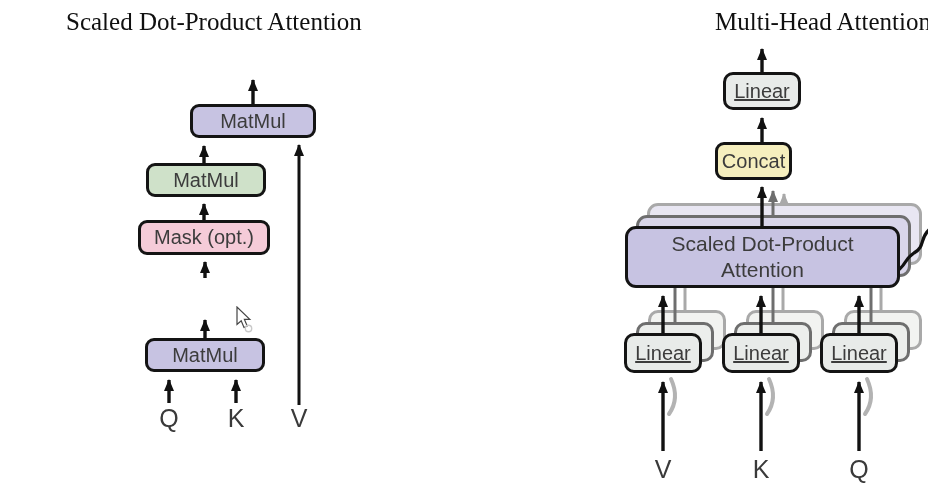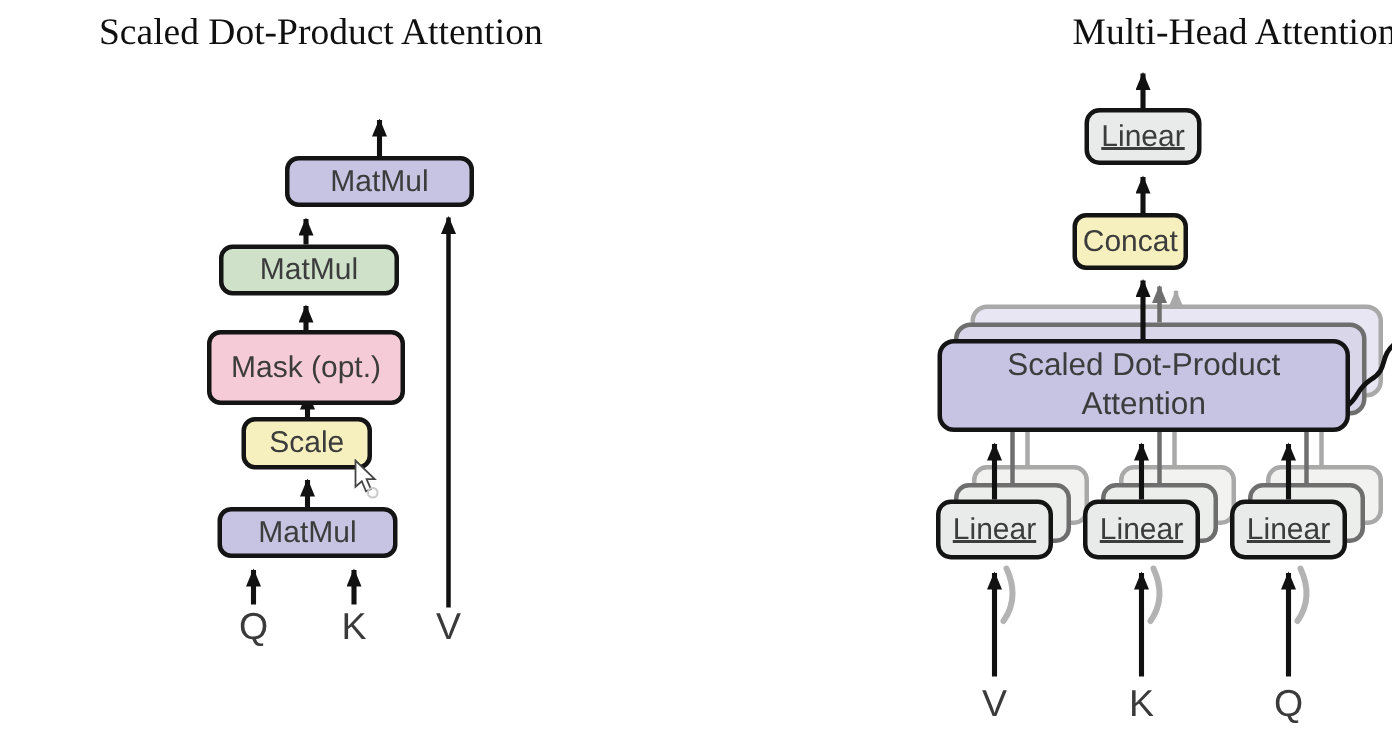--- a/index.html
+++ b/index.html
@@ -103,25 +103,22 @@
       <line x1="888" y1="256" x2="899" y2="256" stroke="#111" stroke-width="2.4"></line>
     </g>
   </svg>
 
   <div class="box purple" style="left:147px;top:104px;width:126px;height:34px">
     <span>MatMul</span>
     </div>
   <div class="box green" style="left:103px;top:163px;width:120px;height:34px">
     <span>MatMul</span>
     </div>
-  <div class="box pink" style="left:95px;top:220px;width:132px;height:50px">
+  <div class="box pink" style="left:95px;top:220px;width:132px;height:35px">
     <span>Mask (opt.)</span>
-    </div>
-  <div class="box yellow" style="left:118px;top:278px;width:87px;height:35px">
-    <span>Scale</span>
     </div>
   <div class="box purple" style="left:102px;top:338px;width:120px;height:34px">
     <span>MatMul</span>
     </div>
 
   <div class="io-label" style="left:106px;top:404px">Q</div>
   <div class="io-label" style="left:173px;top:404px">K</div>
   <div class="io-label" style="left:236px;top:404px">V</div>
 
   <div class="box graybox" style="left:680px;top:72px;width:78px;height:38px">

